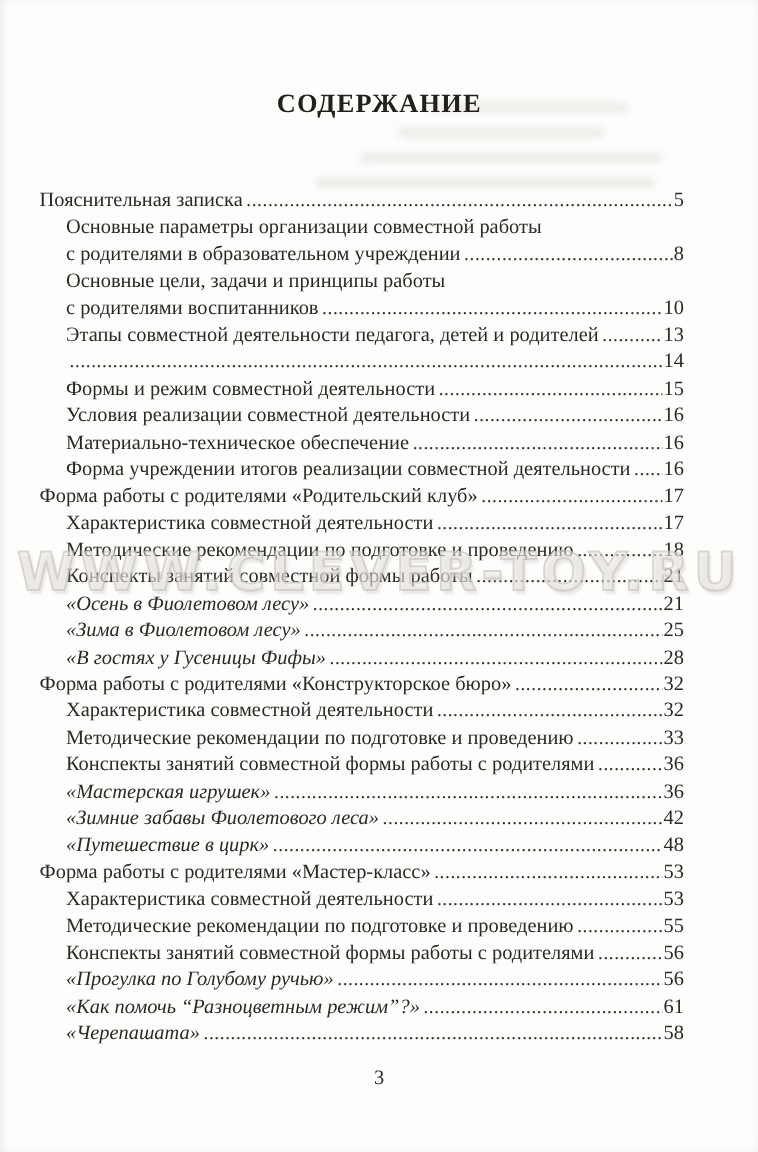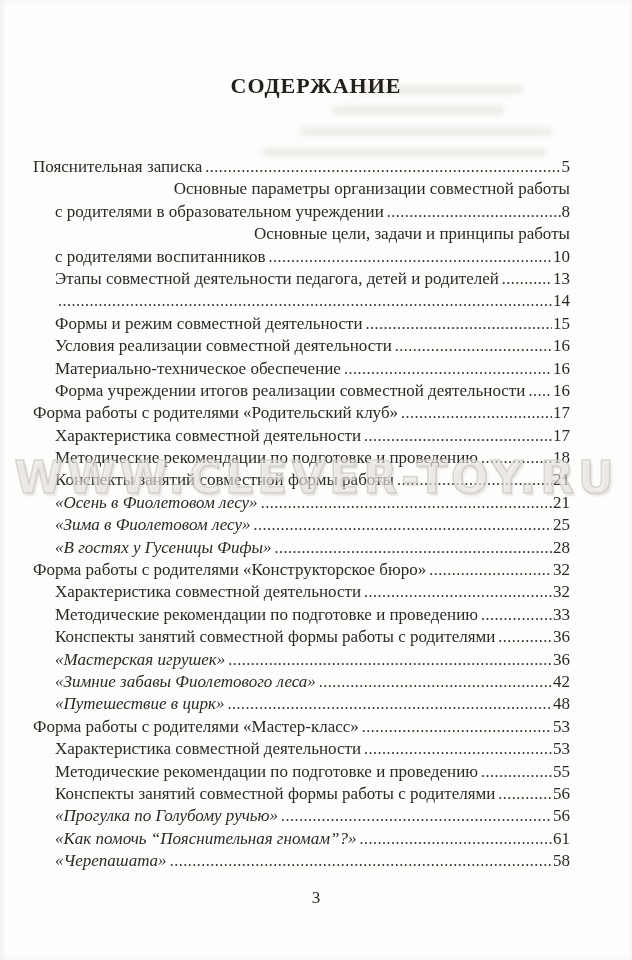--- a/index.html
+++ b/index.html
@@ -23,21 +23,21 @@
 
   .toc {
     position:absolute; top:157px; left:33px; right:62px;
   }
   .row {
     display:flex; align-items:baseline;
     height:22.4px;
     font-size:17px;
     color:#2b2926;
   }
-  .row.lvl1 { padding-left:22px;justify-content:flex-end; }
+  .row.lvl1 { padding-left:22px; }
   .row.italic .label { font-style:italic; }
   .label { white-space:nowrap; }
   .dots {
     flex:1 1 auto; min-width:8px;
     overflow:hidden; white-space:nowrap;
     font-size:16px; letter-spacing:0.5px;
     margin:0 1px 0 3px;
     color:#35322e;
   }
   .dots::after {
@@ -225,21 +225,21 @@
         <span class="label">Конспекты занятий совместной формы работы с родителями</span>
         <span class="dots"></span>
         <span class="pg">56</span>
       </div>
       <div class="row lvl1 italic">
         <span class="label">«Прогулка по Голубому ручью»</span>
         <span class="dots"></span>
         <span class="pg">56</span>
       </div>
       <div class="row lvl1 italic">
-        <span class="label">«Как помочь “Пояснительная гномам”?»</span>
+        <span class="label">«Как помочь “Разноцветным режим”?»</span>
         <span class="dots"></span>
         <span class="pg">61</span>
       </div>
       <div class="row lvl1 italic">
         <span class="label">«Черепашата»</span>
         <span class="dots"></span>
         <span class="pg">58</span>
       </div>
     </div>
 

